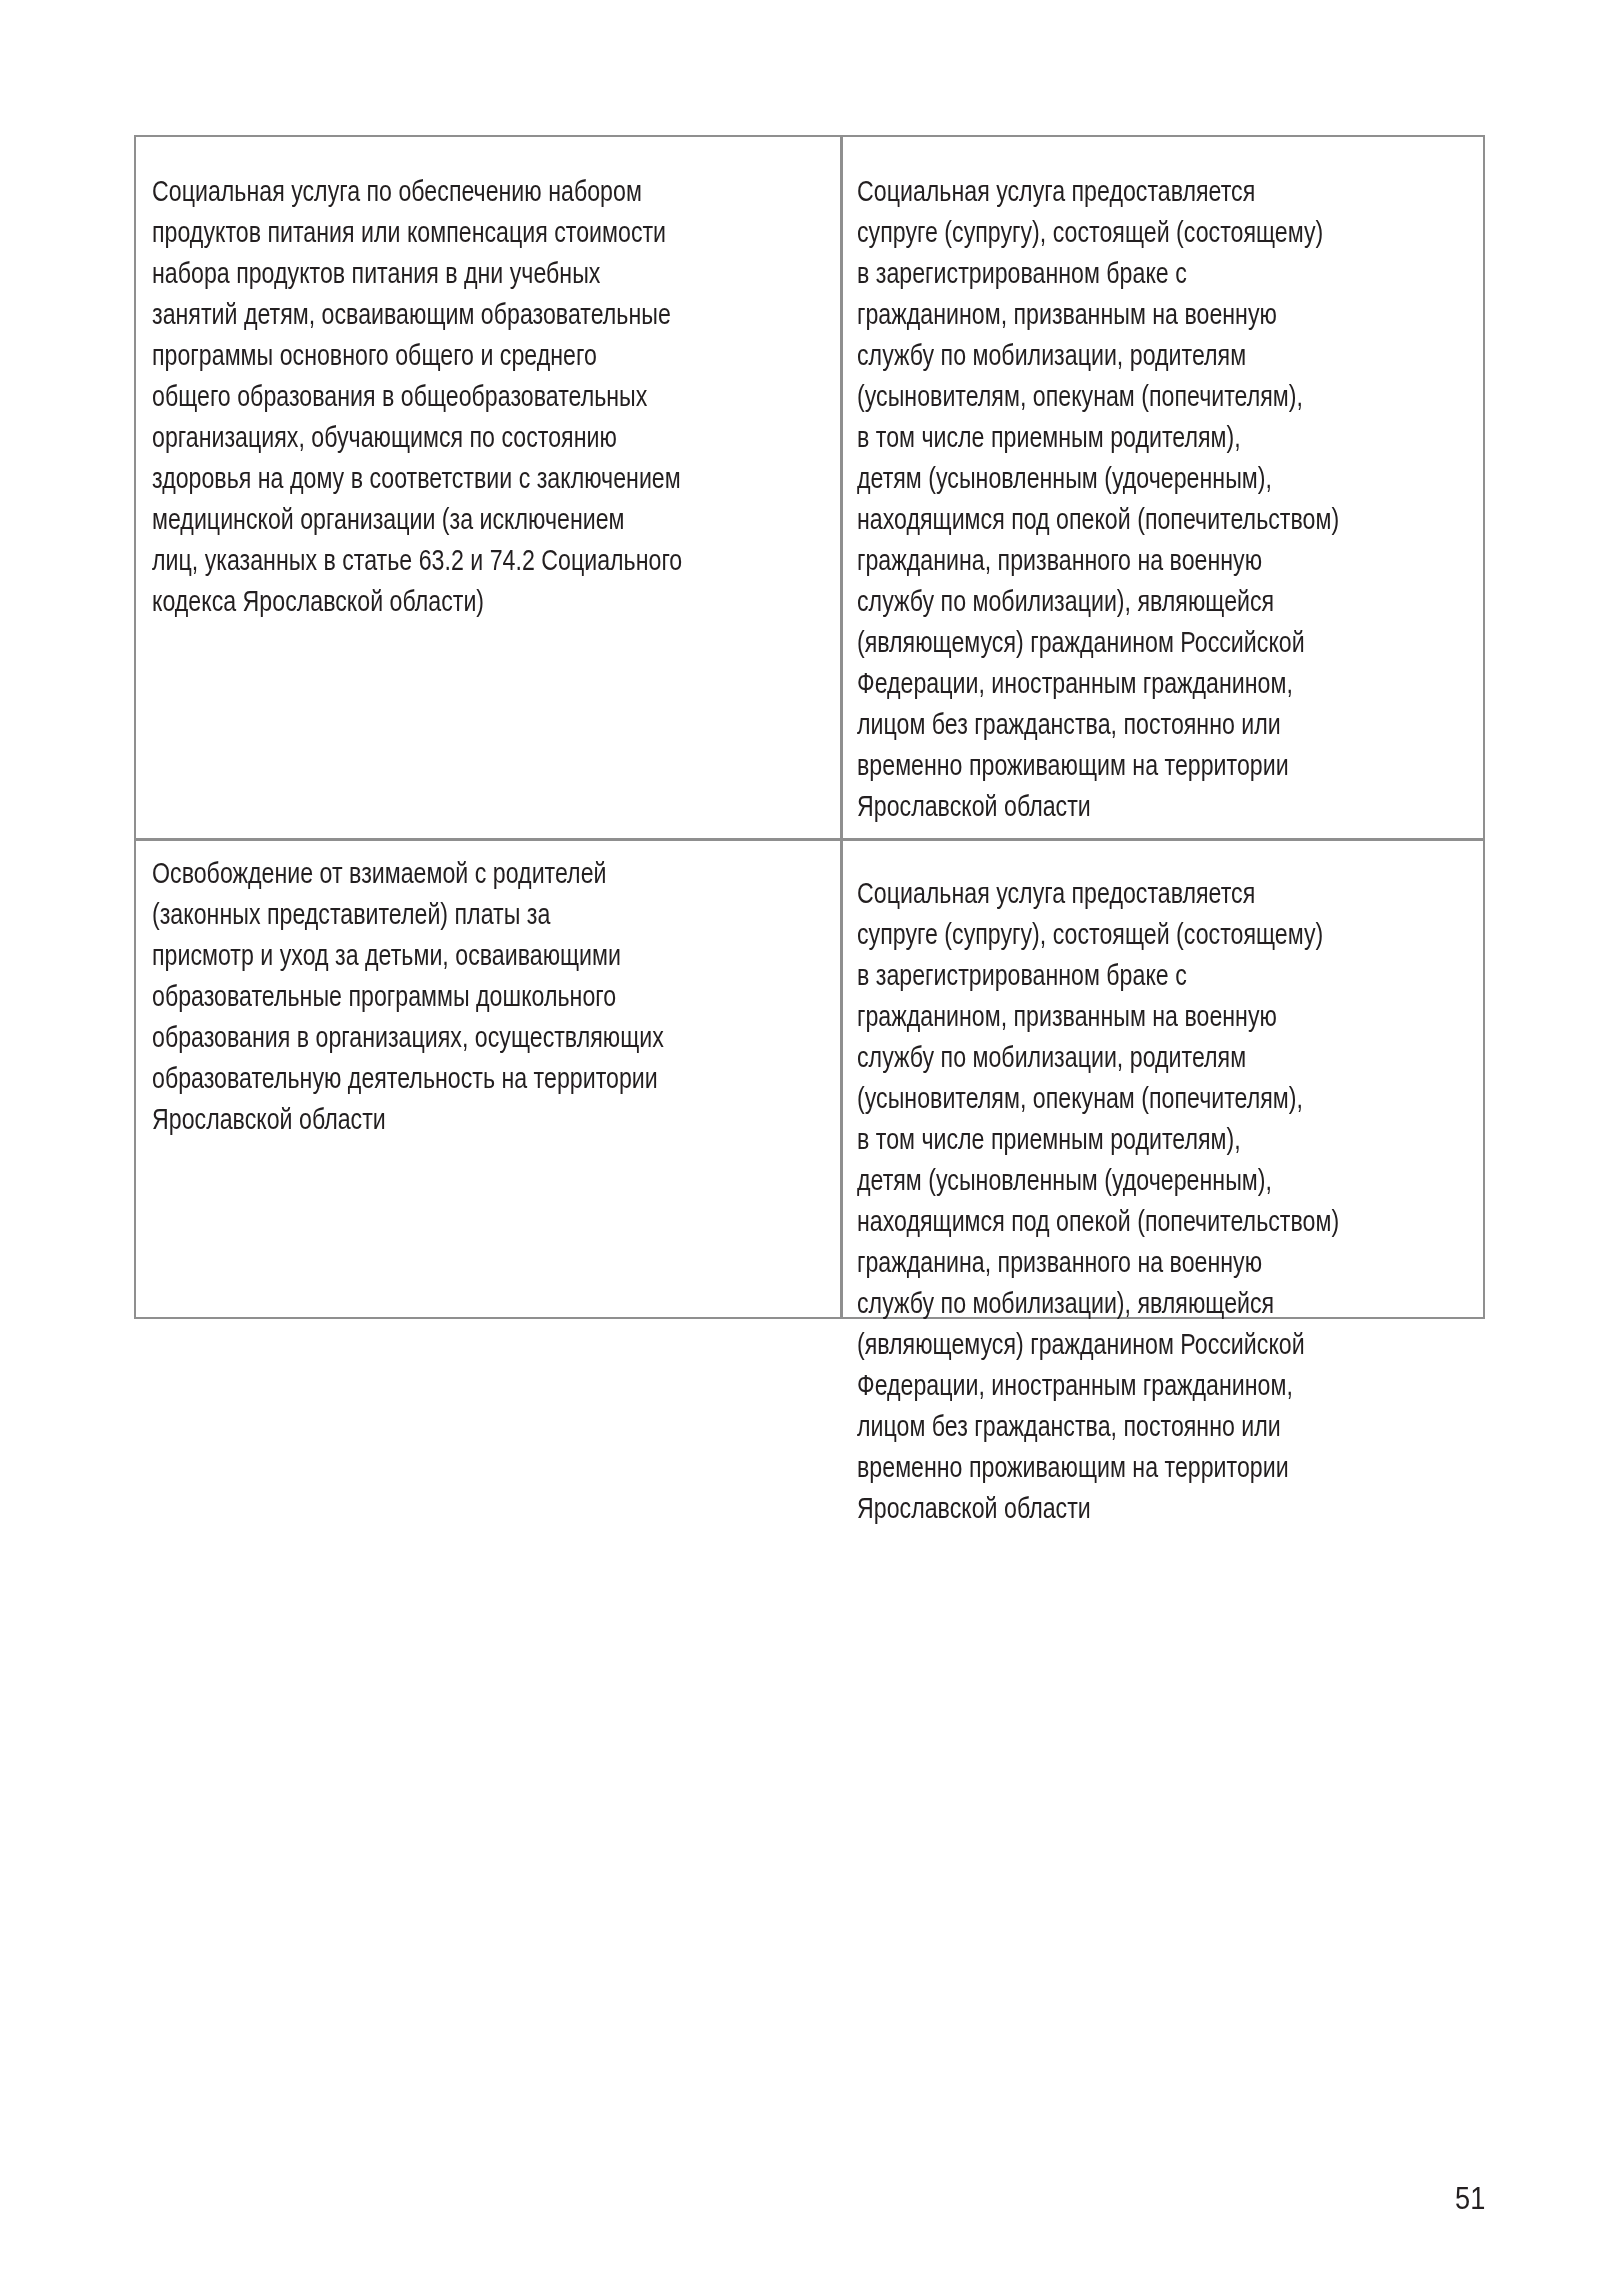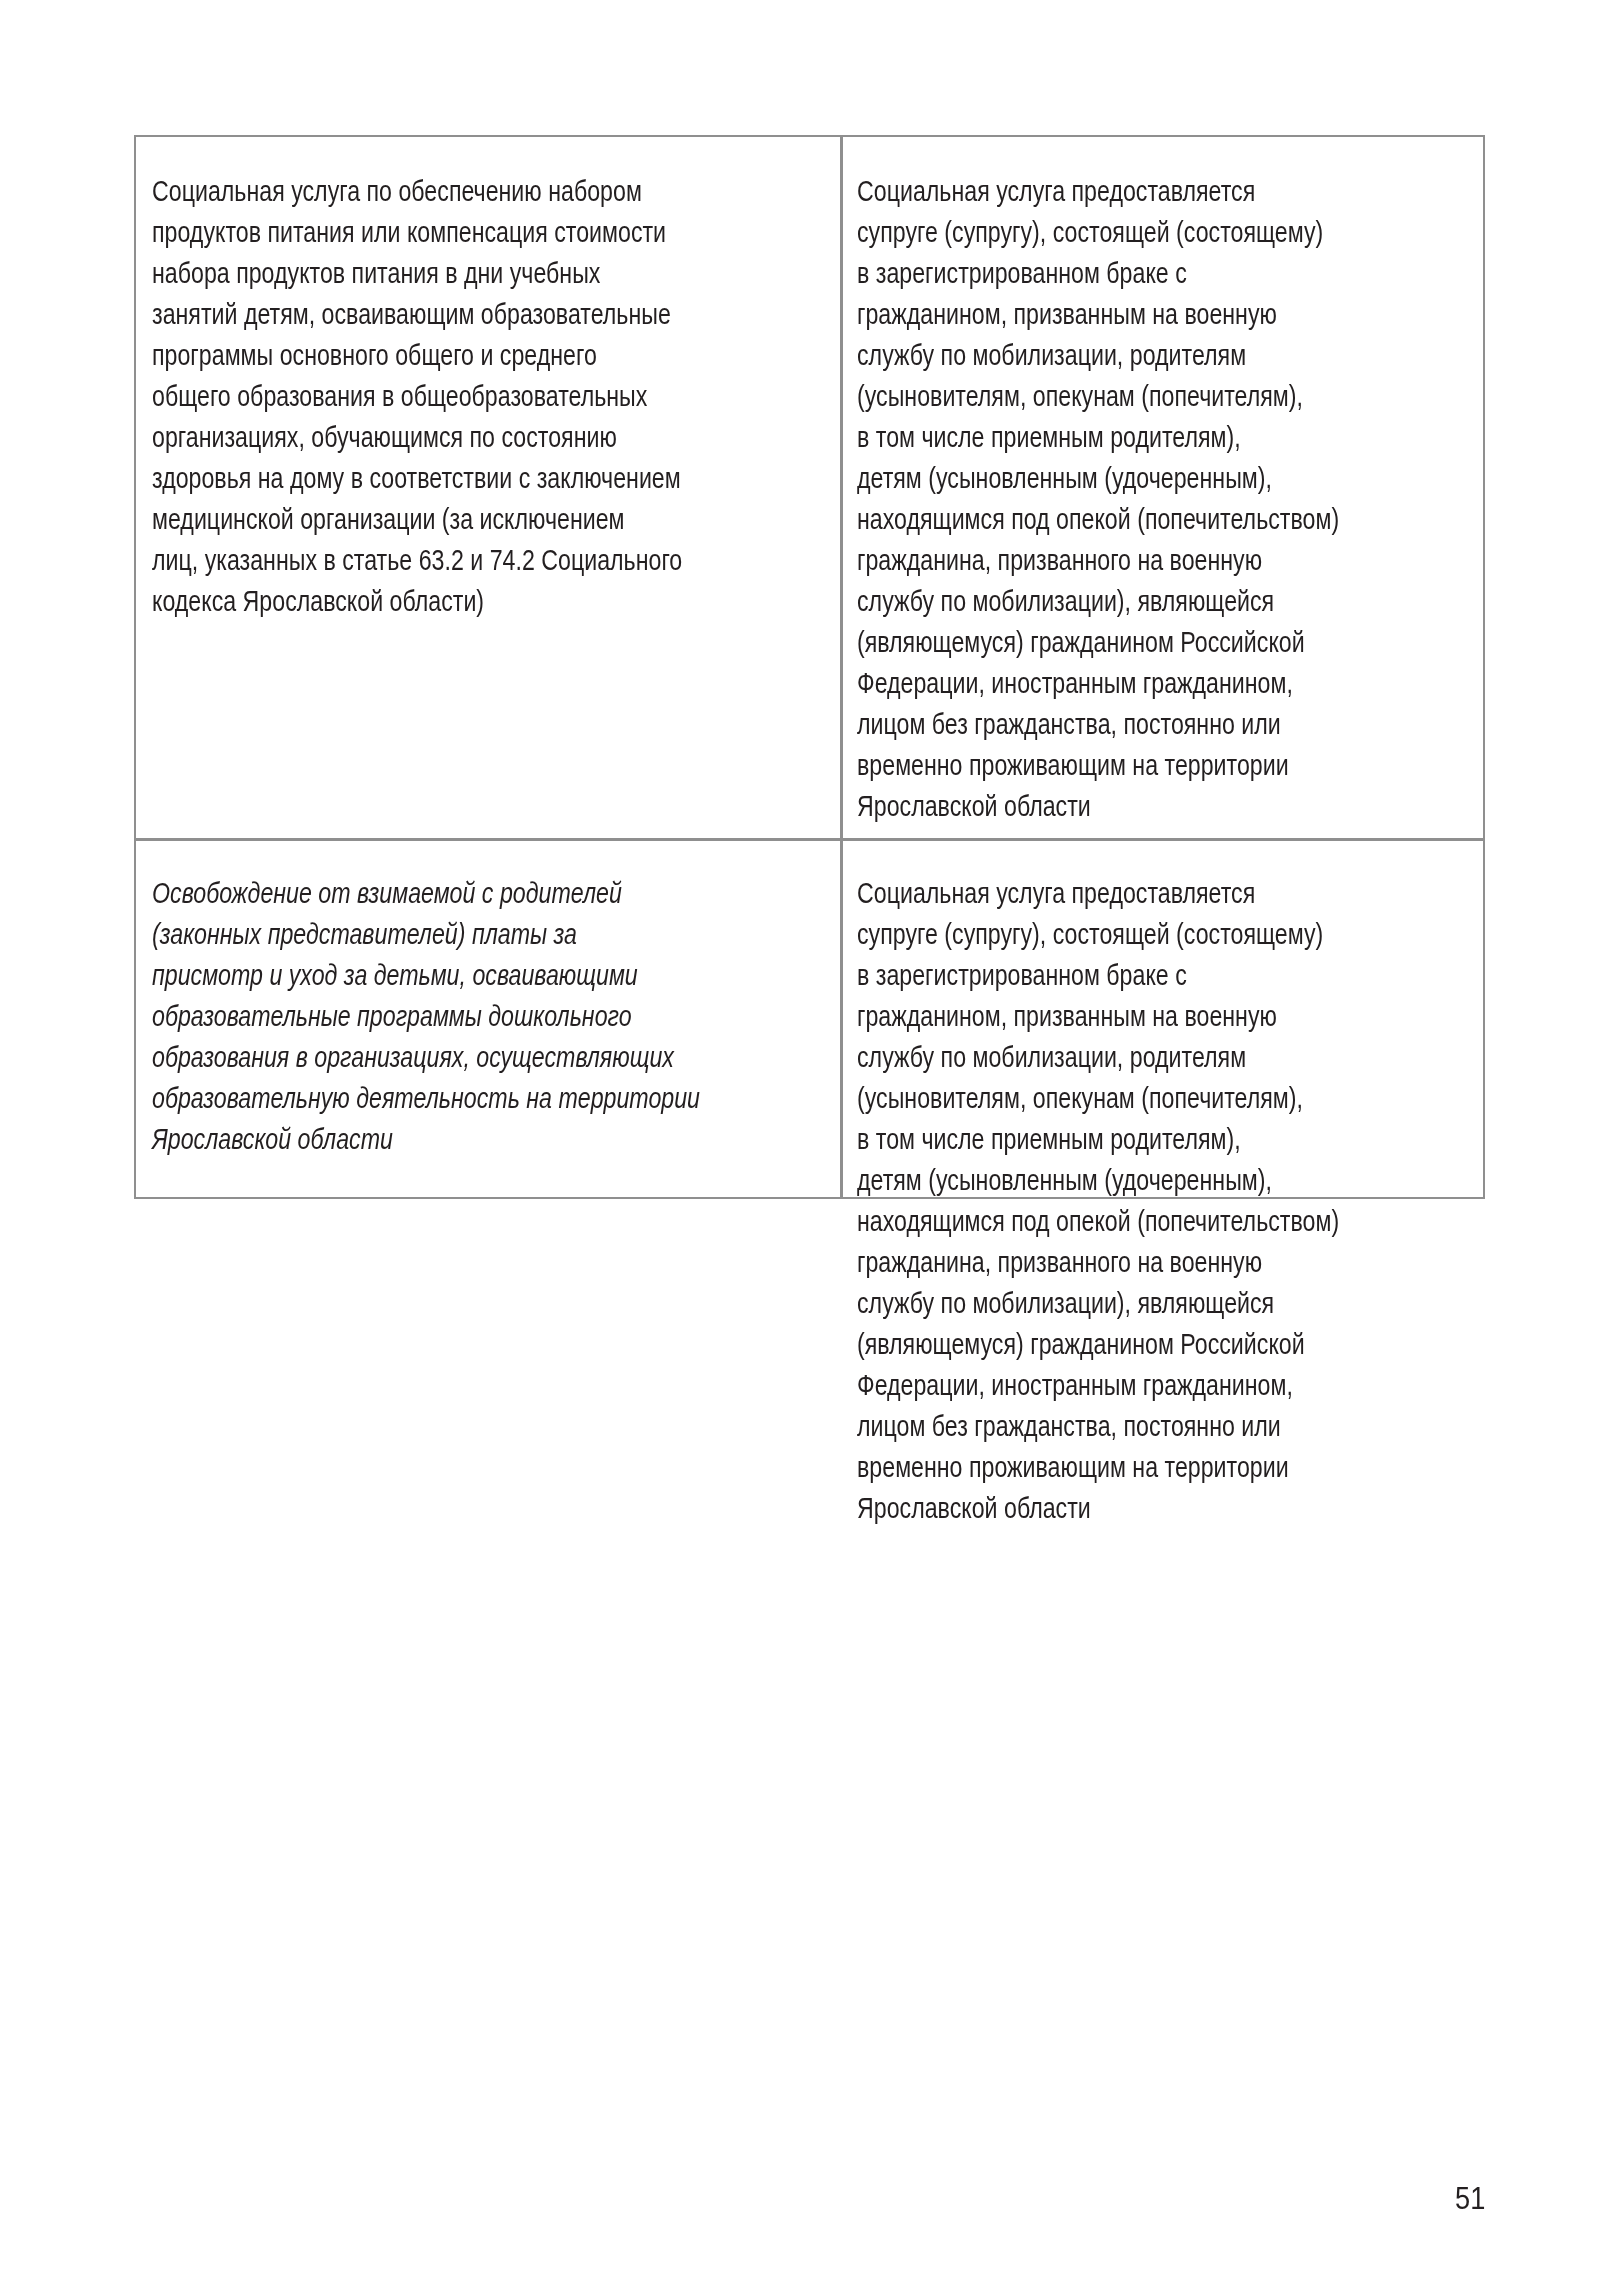--- a/index.html
+++ b/index.html
@@ -3,34 +3,34 @@
 <meta charset="utf-8">
 <style>
   html, body { margin: 0; padding: 0; background: #ffffff; }
   body {
     width: 1624px; height: 2287px; position: relative; overflow: hidden;
     font-family: "Liberation Sans", sans-serif; color: #231f20;
   }
   .page { position: absolute; inset: 0; background: #fff; }
   .table {
     position: absolute; left: 134px; top: 135px;
-    width: 1351px; height: 1064px;
+    width: 1351px; height: 1184px;
     box-sizing: border-box;
     border: 2.7px solid #8f8f8f;
   }
   .vdiv {
     position: absolute; left: 704px; top: 0; bottom: 0; width: 2.7px; background: #8f8f8f;
   }
   .hdiv {
     position: absolute; left: 0; right: 0; top: 701px; height: 2.7px; background: #8f8f8f;
   }
   .cell { position: absolute; }
   .c-r1-left  { left: 16.3px;  top: 34px; }
   .c-r1-right { left: 721px; top: 34px; }
-  .c-r2-left  { left: 16.3px;  top: 736px; font-style: italic; }
+  .c-r2-left  { left: 16.3px;  top: 716px; }
   .c-r2-right { left: 721px; top: 736px; }
   .lines { transform: scaleX(0.8); transform-origin: 0 0; }
   .line {
     display: block; white-space: nowrap;
     font-size: 29px; line-height: 41px; height: 41px;
     letter-spacing: 0;
   }
   .page-number {
     position: absolute; left: 1455px; top: 2180px;
     font-size: 32px; line-height: 36px; color: #231f20;

